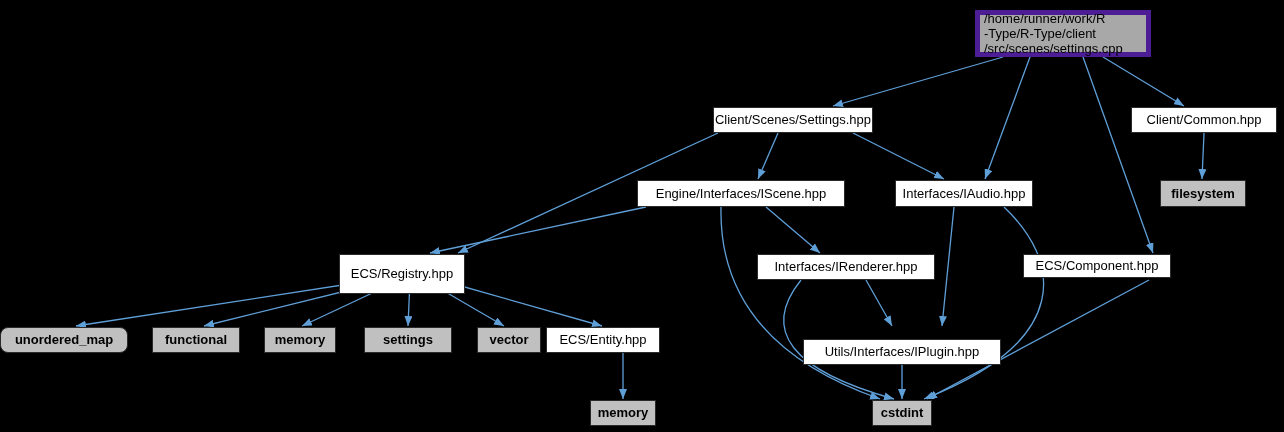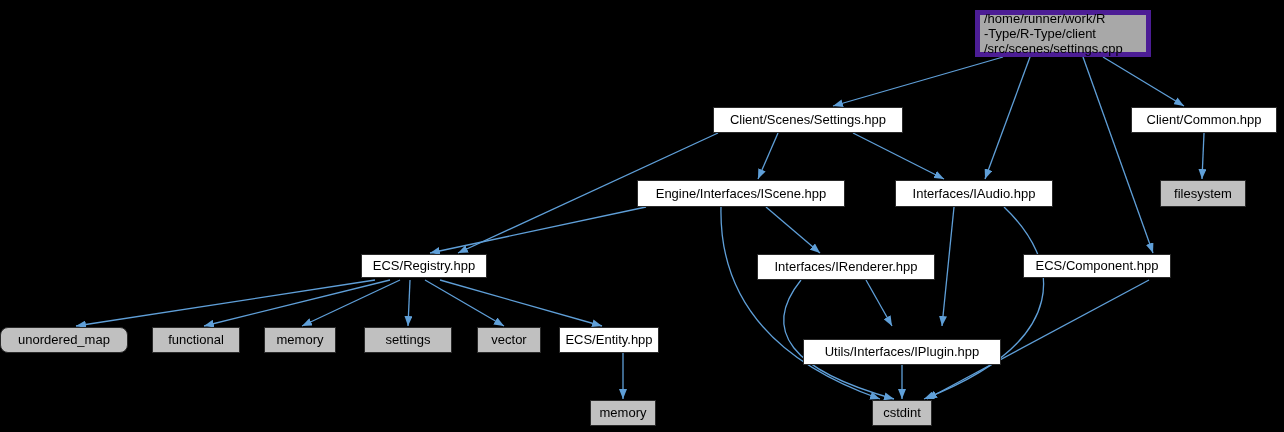--- a/index.html
+++ b/index.html
@@ -25,21 +25,21 @@
     position:absolute;
     box-sizing:border-box;
     display:flex;align-items:center;justify-content:center;
     font-size:13px;line-height:1.16;
     color:var(--text);
     text-align:center;
     white-space:pre-line;
     padding:1px 4px;
   }
   .node.internal{background:var(--node_fill);border:1px solid #2a2a2a;cursor:pointer;}
-  .node.external{background:var(--external_fill);border:1px solid #2a2a2a;}
+  .node.external{background:var(--external_fill);border:1px solid #2a2a2a;font-weight:bold;}
   .node.current{background:var(--current_fill);border:5px solid #4c1d95;justify-content:flex-start;text-align:left;}
 </style>
 </head>
 <body>
 
 <div class="canvas">
 
   <svg id="edge-layer" width="1284" height="432" viewBox="0 0 1284 432">
     <defs>
       <marker id="arrow" markerUnits="userSpaceOnUse" markerWidth="10" markerHeight="8" refX="10" refY="4" orient="auto">
@@ -68,31 +68,31 @@
       <path d="M400,280 L302,326" class="edge" marker-end="url(#arrow)"></path>
       <path d="M410,280 L408,326" class="edge" marker-end="url(#arrow)"></path>
       <path d="M425,280 L504,326" class="edge" marker-end="url(#arrow)"></path>
       <path d="M440,280 L602,326" class="edge" marker-end="url(#arrow)"></path>
       <path d="M623,353 L623,399" class="edge" marker-end="url(#arrow)"></path>
     </svg>
 
   <div class="node current" style="left: 975px; top: 10px; width: 176px; height: 47px;">/home/runner/work/R
 -Type/R-Type/client
 /src/scenes/settings.cpp</div>
-  <div class="node internal" style="left: 713px; top: 107px; width: 190px; height: 26px;">Client/Scenes/Settings.hpp</div>
+  <div class="node internal" style="left: 713px; top: 107px; width: 160px; height: 26px;">Client/Scenes/Settings.hpp</div>
   <div class="node internal" style="left: 1131px; top: 107px; width: 146px; height: 26px;">Client/Common.hpp</div>
   <div class="node internal" style="left: 637px; top: 180px; width: 208px; height: 27px;">Engine/Interfaces/IScene.hpp</div>
-  <div class="node internal" style="left: 895px; top: 180px; width: 158px; height: 27px;">Interfaces/IAudio.hpp</div>
+  <div class="node internal" style="left: 895px; top: 180px; width: 138px; height: 27px;">Interfaces/IAudio.hpp</div>
   <div class="node external" style="left: 1160px; top: 180px; width: 86px; height: 27px;">filesystem</div>
-  <div class="node internal" style="left: 361px; top: 254px; width: 126px; height: 24px;">ECS/Registry.hpp</div>
+  <div class="node internal" style="left: 339px; top: 254px; width: 126px; height: 40px;">ECS/Registry.hpp</div>
   <div class="node internal" style="left: 757px; top: 254px; width: 178px; height: 26px;">Interfaces/IRenderer.hpp</div>
   <div class="node internal" style="left: 1023px; top: 254px; width: 148px; height: 24px;">ECS/Component.hpp</div>
   <div class="node external" style="left: 0px; top: 327px; width: 128px; height: 26px; border-radius: 8px;">unordered_map</div>
   <div class="node external" style="left: 152px; top: 327px; width: 88px; height: 26px;">functional</div>
   <div class="node external" style="left: 264px; top: 327px; width: 72px; height: 26px;">memory</div>
   <div class="node external" style="left: 364px; top: 327px; width: 88px; height: 26px;">settings</div>
   <div class="node external" style="left: 477px; top: 327px; width: 64px; height: 26px;">vector</div>
-  <div class="node internal" style="left: 559px; top: 327px; width: 100px; height: 26px;">ECS/Entity.hpp</div>
+  <div class="node internal" style="left: 546px; top: 327px; width: 114px; height: 26px;">ECS/Entity.hpp</div>
   <div class="node internal" style="left: 803px; top: 339px; width: 198px; height: 26px;">Utils/Interfaces/IPlugin.hpp</div>
   <div class="node external" style="left: 590px; top: 400px; width: 66px; height: 26px;">memory</div>
   <div class="node external" style="left: 872px; top: 400px; width: 60px; height: 26px;">cstdint</div>
 
 </div>
 
 </body></html>

